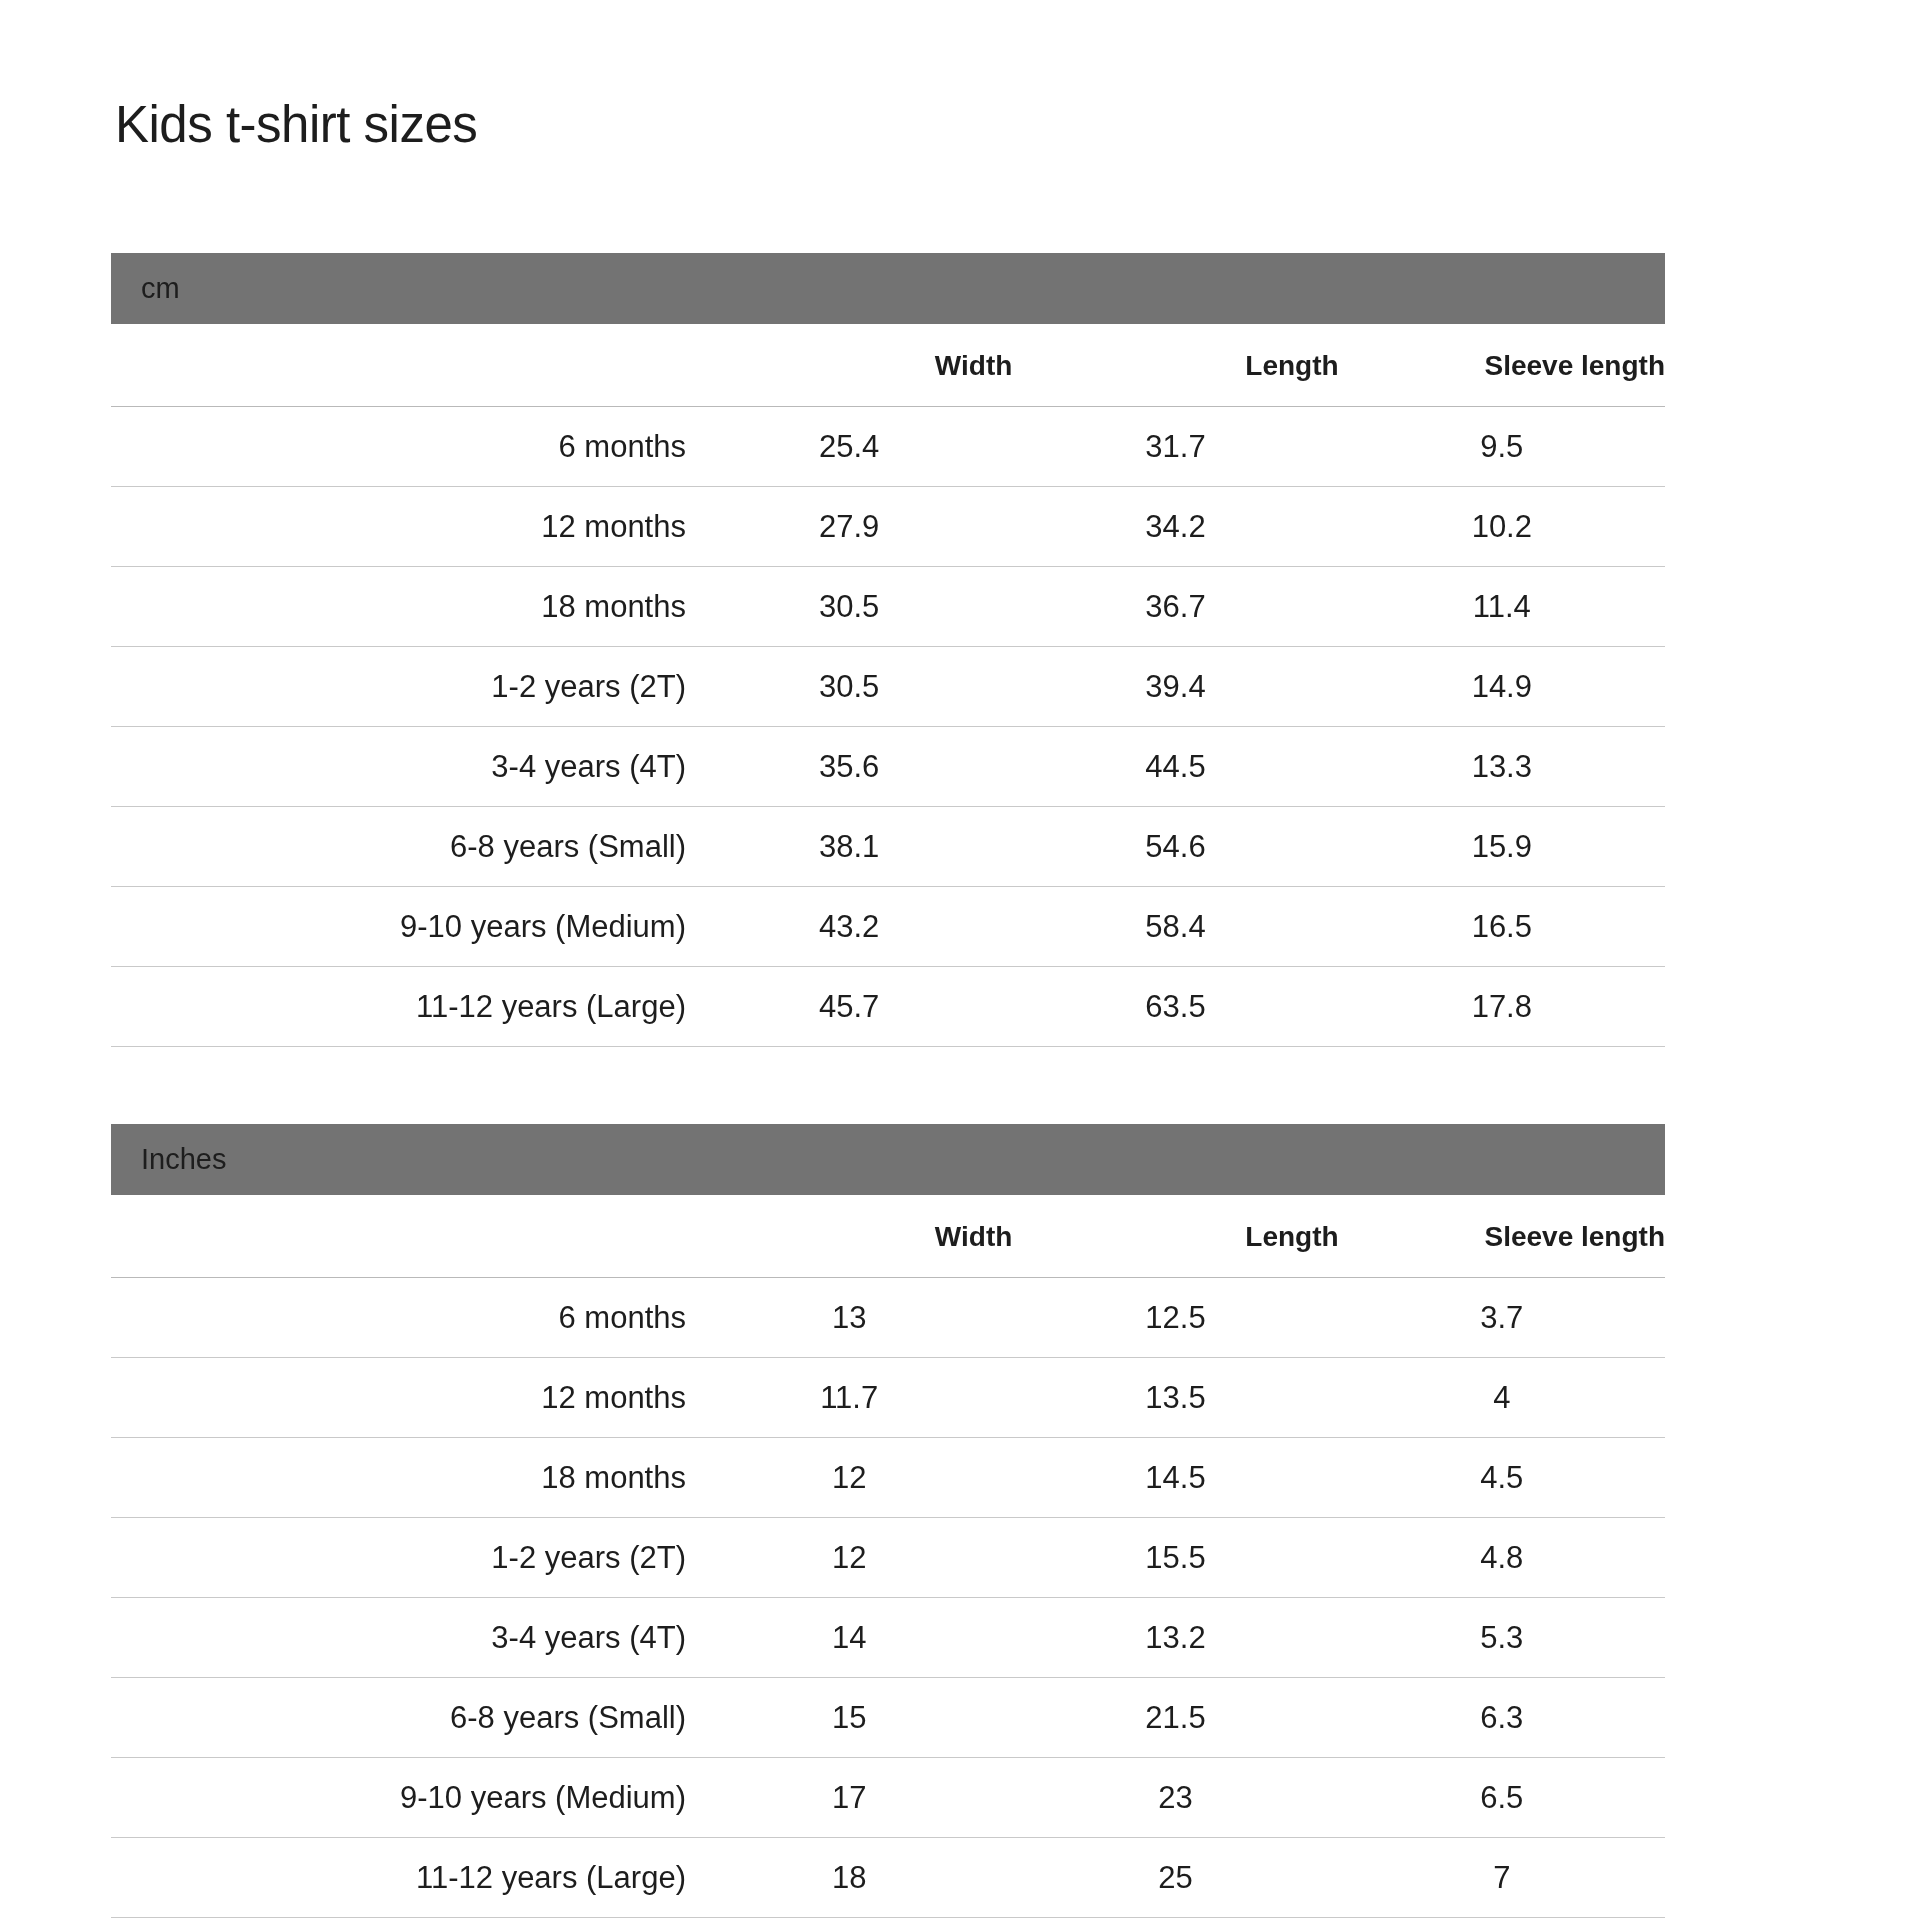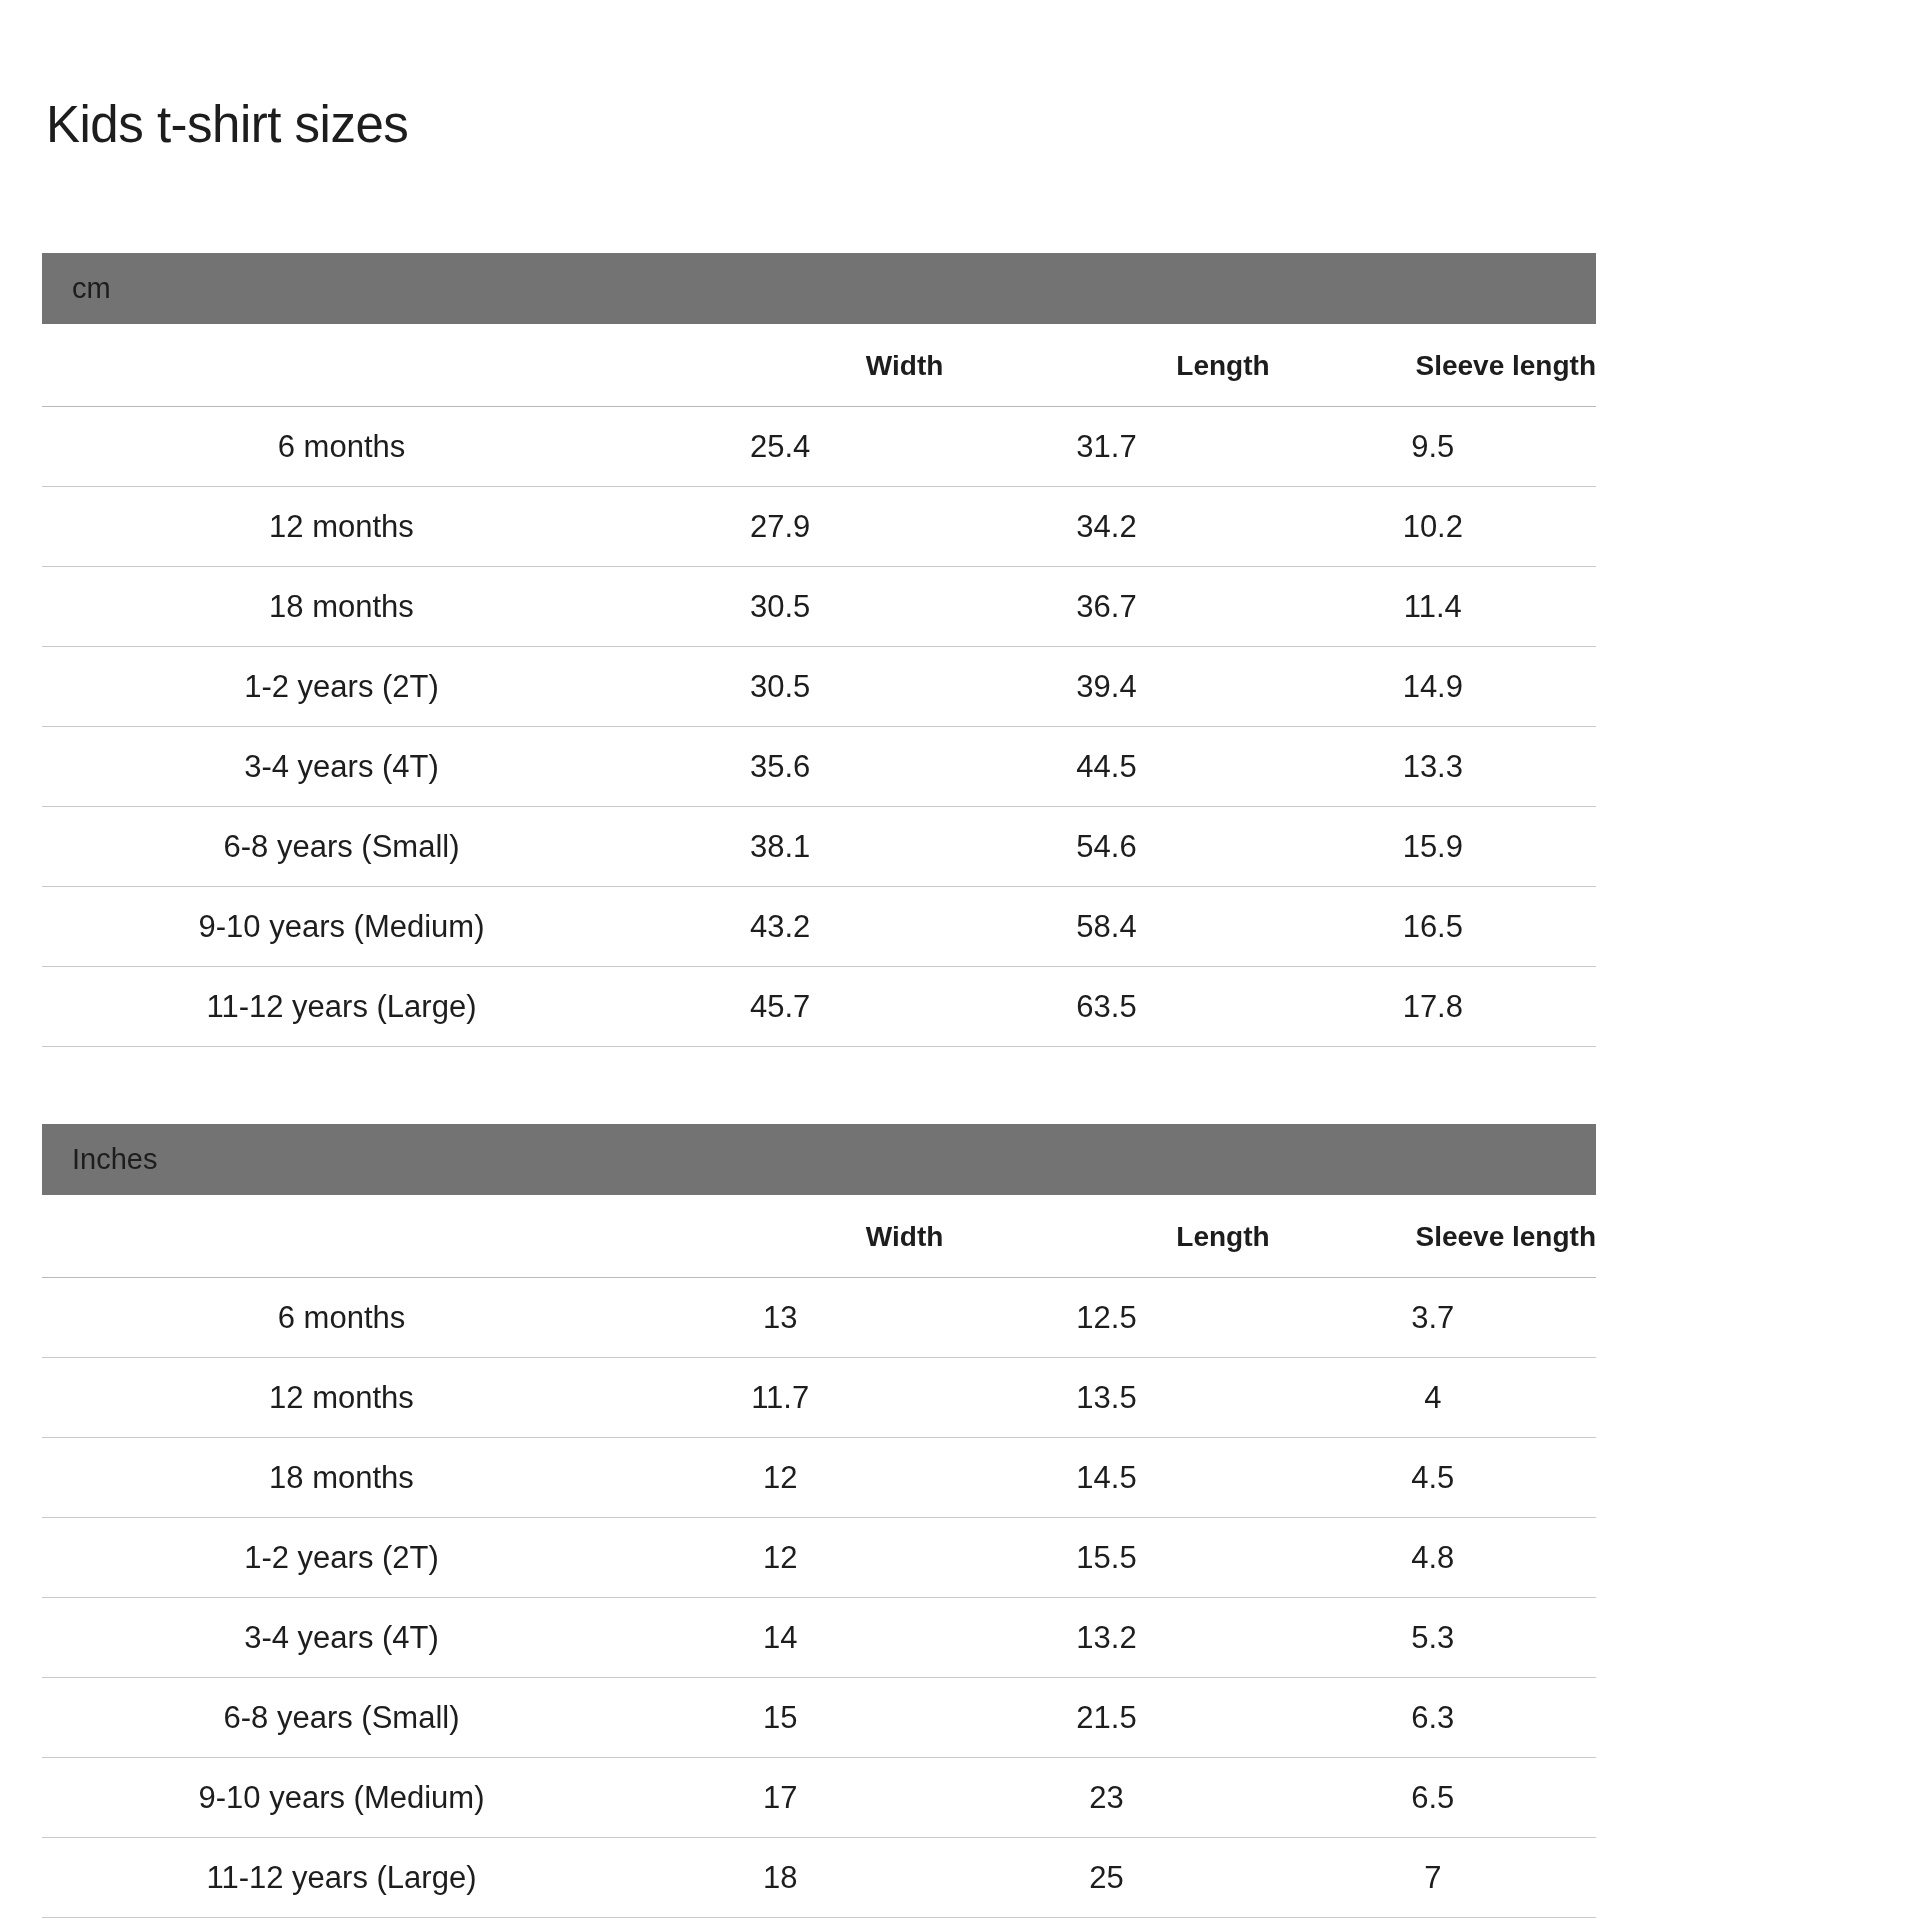--- a/index.html
+++ b/index.html
@@ -11,21 +11,21 @@
     width: 1927px;
     height: 1927px;
     font-family: "Liberation Sans", sans-serif;
     color: #1a1a1a;
     -webkit-font-smoothing: antialiased;
   }
   .page {
     box-sizing: border-box;
     width: 1531px;
     height: 1927px;
-    padding: 95px 99px 0 42px;
+    padding: 95px 99px 0 111px;
     position: relative;
   }
   .page-title {
     font-size: 51px;
     font-weight: 400;
     color: #1d1d1d;
     letter-spacing: -0.5px;
     margin: 0 0 99px 0;
     padding-left: 4px;
   }
@@ -70,21 +70,21 @@
     font-weight: 400;
     color: #1d1d1d;
     padding: 22px 0 21px 0;
     text-align: center;
     border-bottom: 1.5px solid #c9c9c9;
   }
   tbody tr:last-child td {
     border-bottom: 1.5px solid #c9c9c9;
   }
   tbody td.size-cell {
-    text-align: center;
+    text-align: right;
     padding-left: 24px;
   }
   tbody td.bold-val {
     font-weight: normal;
   }
 </style>
 </head>
 <body>
 
 <div class="page">

